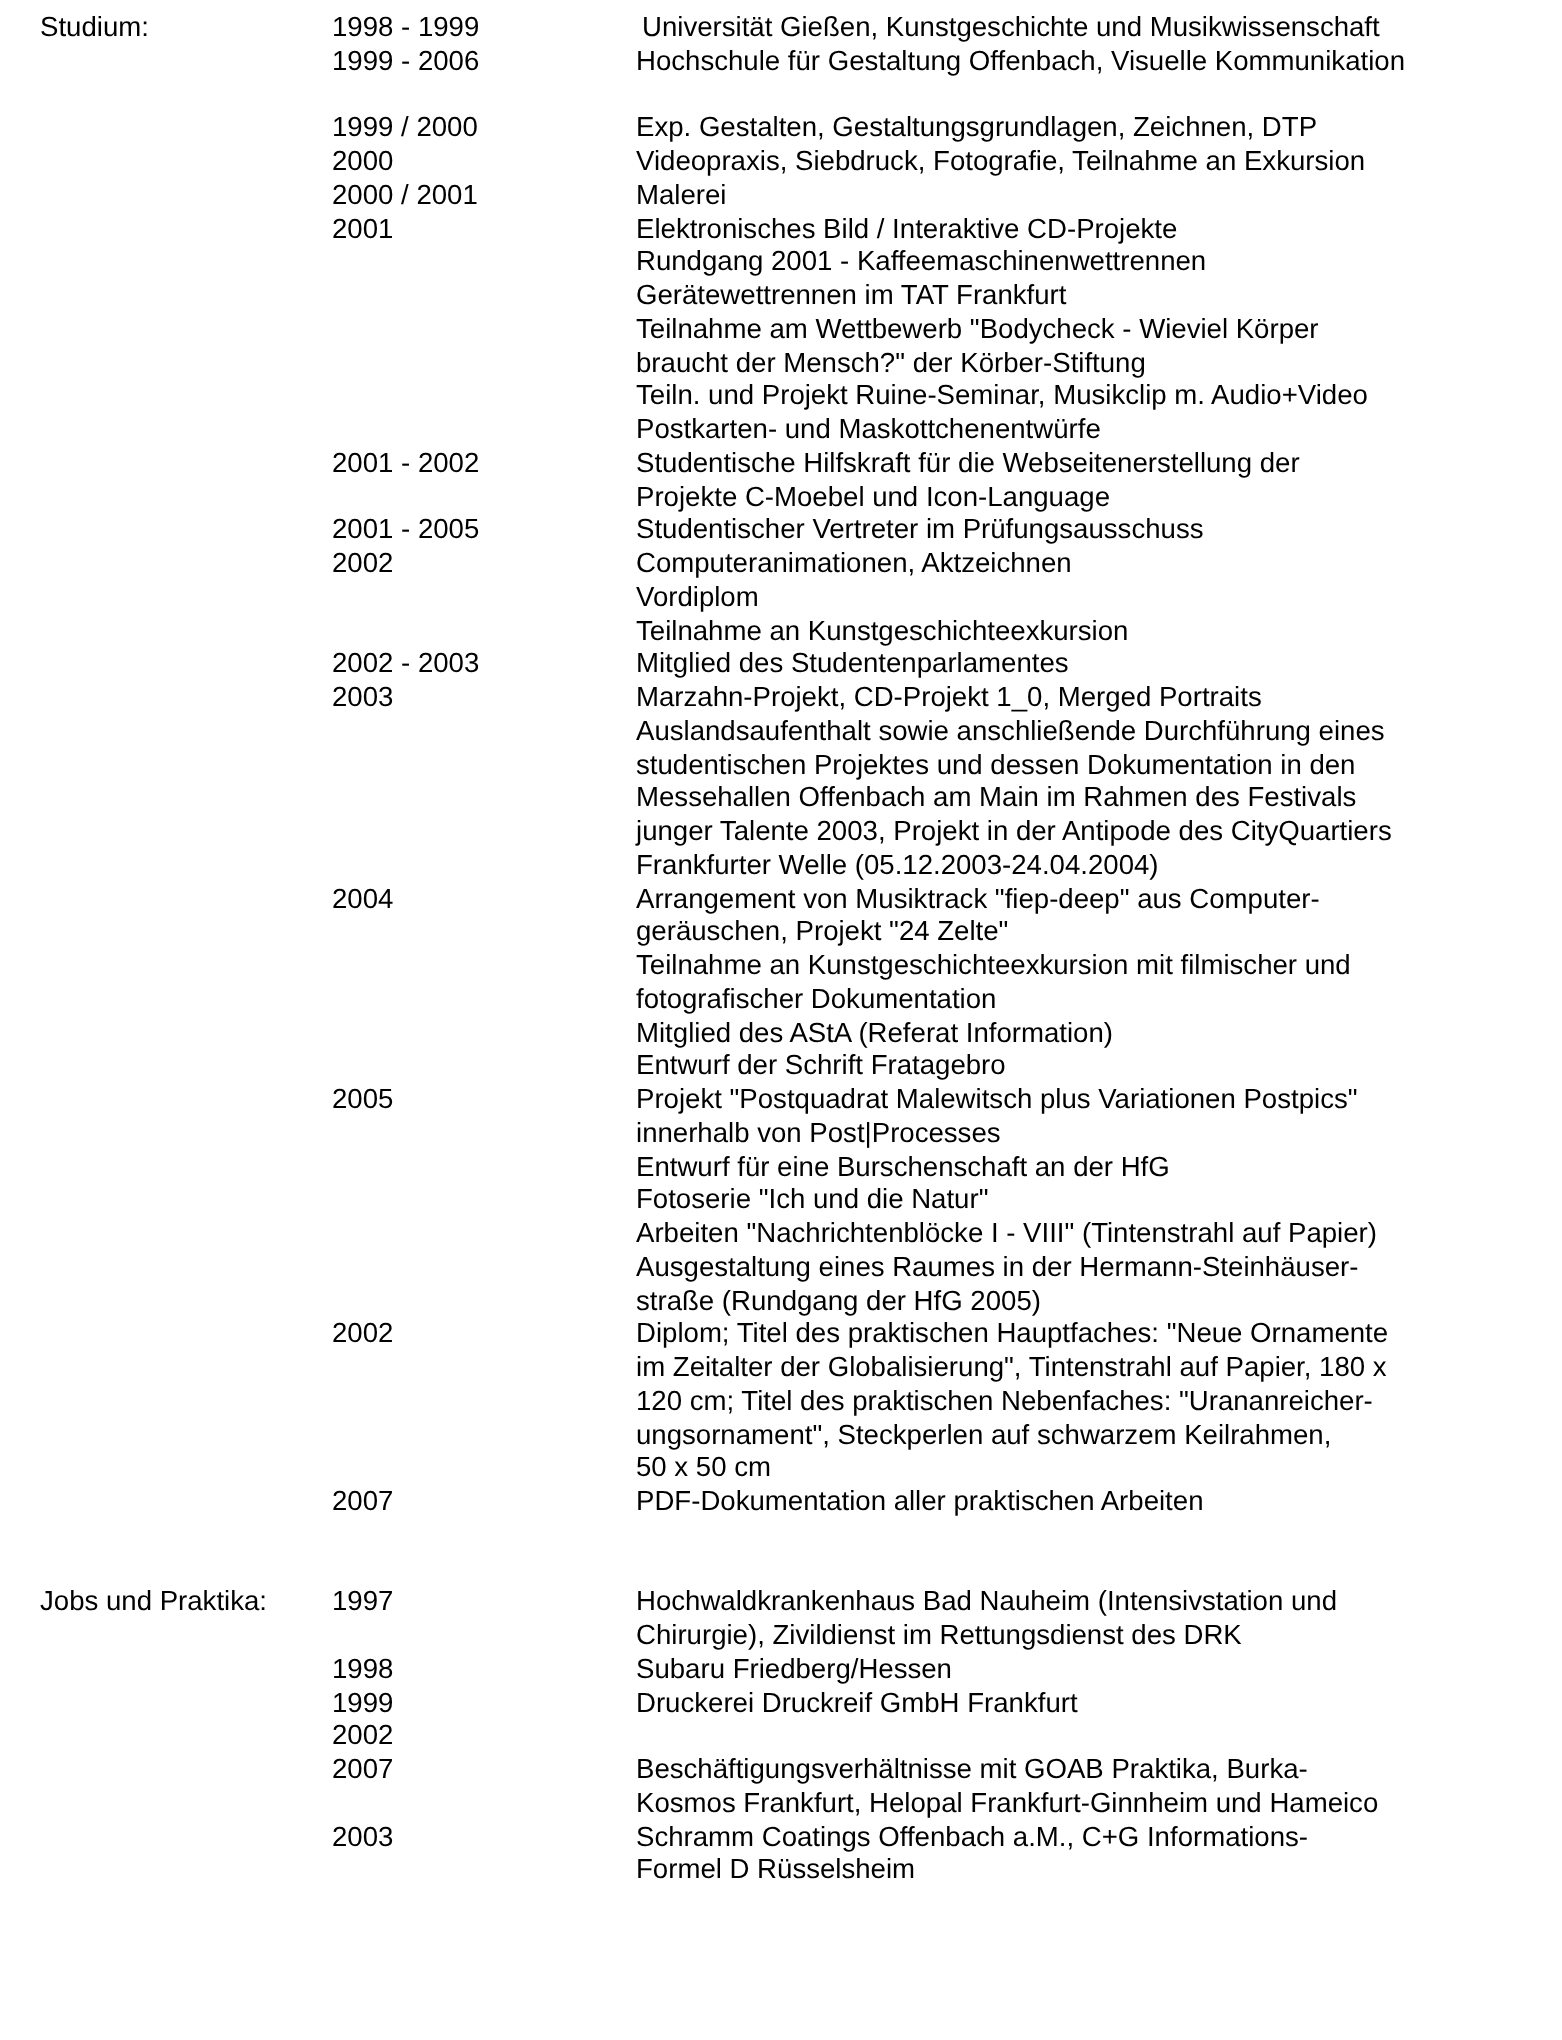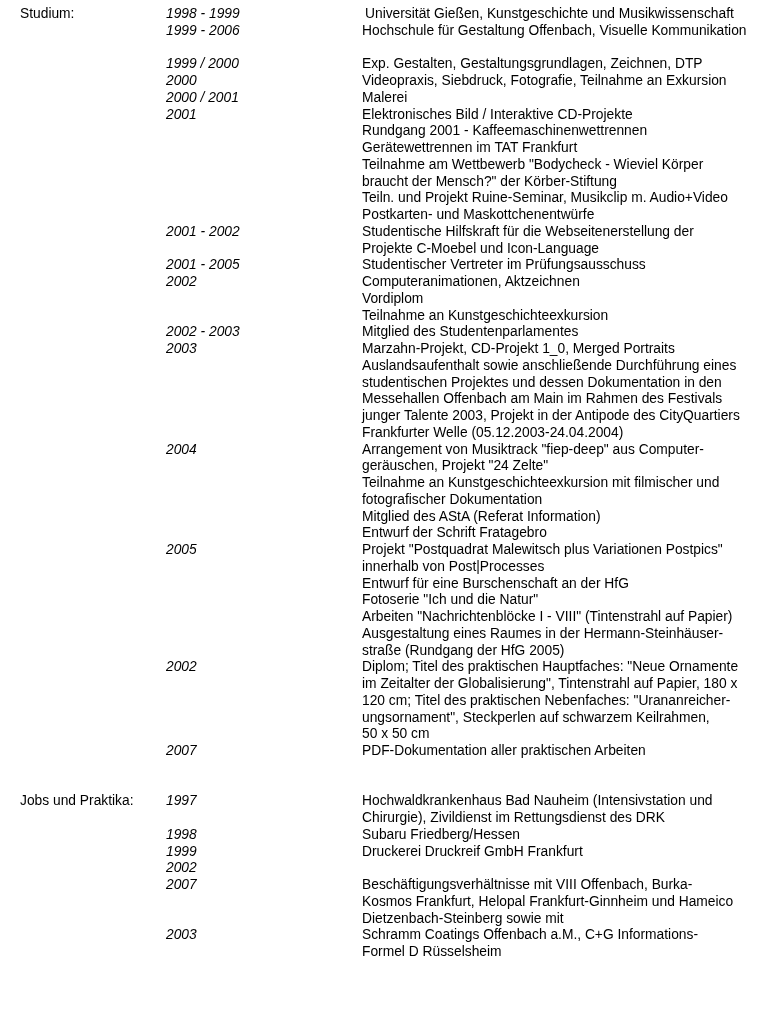--- a/index.html
+++ b/index.html
@@ -30,28 +30,27 @@
   }
   .label-cell {
     flex: none;
     width: 146px;
     white-space: nowrap;
   }
   .year-cell {
     flex: none;
     width: 152px;
     white-space: nowrap;
-    font-style: italic;
   }
   .desc-cell {
     flex: 1;
     min-width: 0;
   }
   .desc-cell.indent { padding-left: 3px; }
-  .line { white-space: nowrap; margin-left: 44px; }
+  .line { white-space: nowrap; }
   .spacer { height: 16.75px; }
 </style>
 </head>
 <body>
 
 <div class="doc">
     <div class="section">
       <div class="row">
         <div class="label-cell">Studium:</div>
         <div class="year-cell">1998 - 1999</div>
@@ -212,23 +211,22 @@
         </div>
       </div>
       <div class="row">
         <div class="label-cell"></div>
         <div class="year-cell">2002</div>
       </div>
       <div class="row">
         <div class="label-cell"></div>
         <div class="year-cell">2007</div>
         <div class="desc-cell">
-          <div class="line">Beschäftigungsverhältnisse mit VIII Offenbach, Burka-</div>
+          <div class="line">Beschäftigungsverhältnisse mit GOAB Praktika, Burka-</div>
           <div class="line">Kosmos Frankfurt, Helopal Frankfurt-Ginnheim und Hameico</div>
-          <div class="line">Dietzenbach-Steinberg sowie mit</div>
         </div>
       </div>
       <div class="row">
         <div class="label-cell"></div>
         <div class="year-cell">2003</div>
         <div class="desc-cell">
           <div class="line">Schramm Coatings Offenbach a.M., C+G Informations-</div>
           <div class="line">Formel D Rüsselsheim</div>
         </div>
       </div>

